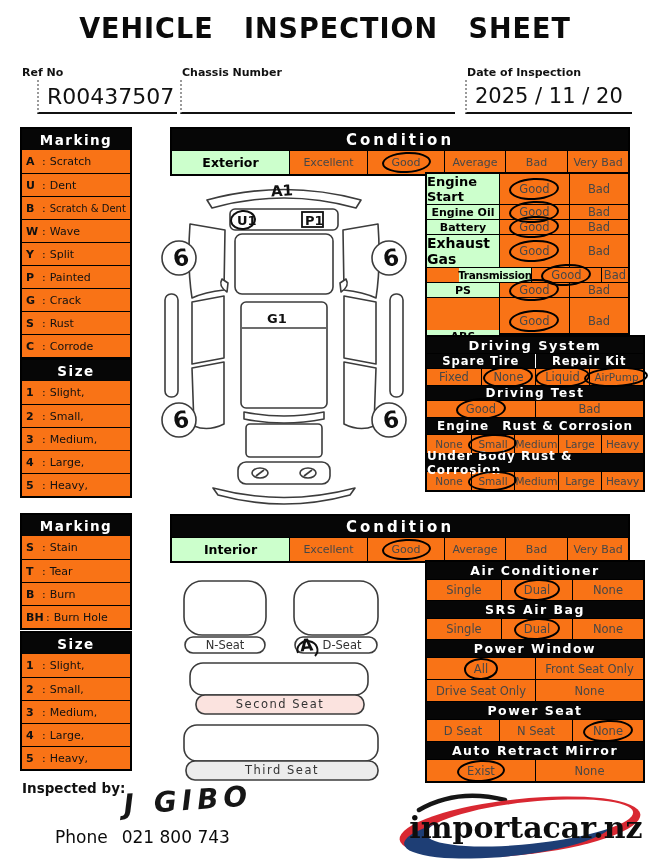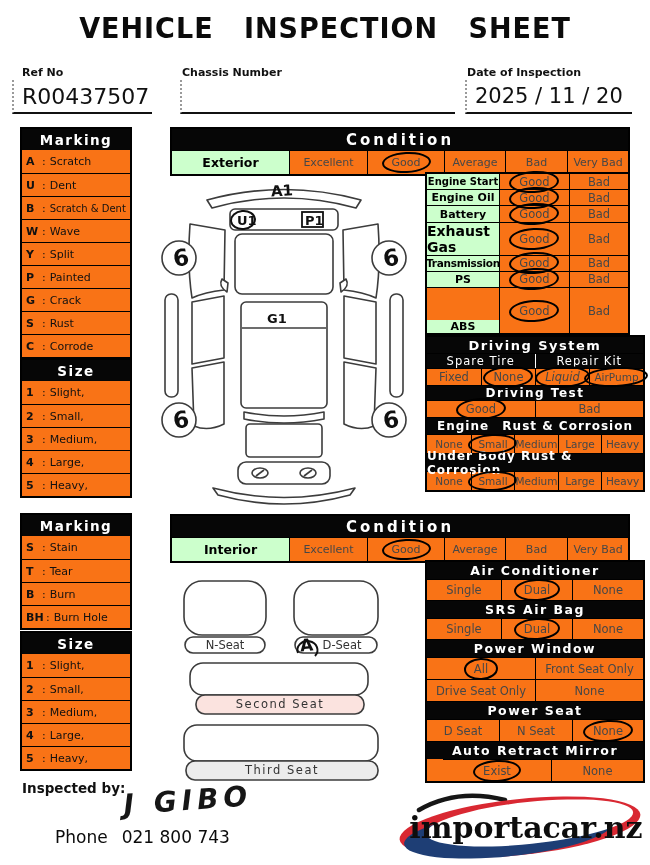--- a/index.html
+++ b/index.html
@@ -5,21 +5,21 @@
   html,body{margin:0;padding:0;background:#fff;}
   #sheet{position:relative;width:650px;height:865px;background:#fff;font-family:"DejaVu Sans","Liberation Sans",sans-serif;overflow:hidden;}
   .abs{position:absolute;}
   .sheet-title{position:absolute;top:12px;left:0;right:0;text-align:center;font-size:27px;font-weight:bold;letter-spacing:1px;word-spacing:20px;color:#0b0b0b;transform:scaleY(1.08);}
   .fld-label{position:absolute;font-size:11px;font-weight:bold;color:#111;}
   .fld-box{position:absolute;box-sizing:border-box;border-bottom:2px solid #111;border-left:2px dotted #9a9a9a;}
   .fld-value{font-size:22px;color:#111;padding:4px 0 0 8px;white-space:nowrap;}
   .tbl{position:absolute;box-sizing:border-box;border:2px solid #000;background:#f97316;}
   .bar{background:#060606;color:#fff;font-weight:bold;display:flex;align-items:center;justify-content:center;letter-spacing:1.5px;}
   .bar-split{display:flex;background:#060606;}
-  .bar-split>div{flex:1;color:#fff;font-weight:normal;display:flex;align-items:center;justify-content:center;letter-spacing:1px;border-left:1px solid #fff;}
+  .bar-split>div{flex:1;color:#fff;font-weight:bold;display:flex;align-items:center;justify-content:center;letter-spacing:1px;border-left:1px solid #fff;}
   .bar-split>div:first-child{border-left:none;}
   .bar-just{background:#060606;color:#fff;font-weight:bold;display:flex;align-items:center;justify-content:space-between;padding:0 10px;letter-spacing:1px;box-sizing:border-box;}
   .frow{display:flex;border-top:1px solid #000;box-sizing:border-box;}
   .c{box-sizing:border-box;border-left:1px solid #000;display:flex;align-items:center;justify-content:center;overflow:visible;}
   .c:first-child{border-left:none;}
   .green{background:#ccffcc;font-weight:bold;color:#000;}
   .opt{font-size:11.5px;color:#474747;}
   .opt-sm{font-size:10.5px;color:#474747;}
   .opt-md{font-size:11px;color:#474747;}
   .lrow{display:flex;align-items:center;border-top:1px solid #000;height:23px;font-size:11px;color:#111;padding-left:4px;box-sizing:border-box;}
@@ -31,21 +31,21 @@
   .logo-text{font-family:"DejaVu Serif","Liberation Serif",serif;font-weight:bold;}
 </style>
 </head>
 <body>
 
 <div id="sheet">
 
   <div class="sheet-title">VEHICLE INSPECTION SHEET</div>
 
   <div class="fld-label" style="left:22px;top:66px;">Ref No</div>
-  <div class="fld-box" style="left:12px;top:80px;width:140px;height:34px;">
+  <div class="fld-box" style="left:37px;top:80px;width:140px;height:34px;">
     <div class="fld-value">R00437507</div>
   </div>
 
   <div class="fld-label" style="left:182px;top:66px;">Chassis Number</div>
   <div class="fld-box" style="left:180px;top:80px;width:275px;height:34px;">
     <div class="fld-value"></div>
   </div>
 
   <div class="fld-label" style="left:467px;top:66px;">Date of Inspection</div>
   <div class="fld-box" style="left:465px;top:80px;width:167px;height:34px;">
@@ -147,21 +147,21 @@
           <span class="circ opt-md">Bad</span>
         </div>
       <div class="c" style="flex:1;">
           <span class="circ opt-md">Very Bad</span>
         </div>
     </div>
   </div>
 
   <div class="tbl" style="left:425px;top:172px;width:205px;height:163px;display:flex;flex-direction:column;">
     <div class="frow" style="border-top:none;flex:1;">
-      <div class="c green" style="width:72px;font-size:10px;">Engine Start</div>
+      <div class="c green" style="width:72px;font-size:13px;">Engine Start</div>
       <div class="c" style="width:70px;">
           <span class="circ opt on">Good</span>
         </div>
       <div class="c" style="flex:1;">
           <span class="circ opt">Bad</span>
         </div>
     </div>
     <div class="frow" style="flex:1;">
       <div class="c green" style="width:72px;font-size:11px;">Engine Oil</div>
       <div class="c" style="width:70px;">
@@ -182,21 +182,21 @@
     </div>
     <div class="frow" style="flex:1;">
       <div class="c green" style="width:72px;font-size:14px;">Exhaust Gas</div>
       <div class="c" style="width:70px;">
           <span class="circ opt on">Good</span>
         </div>
       <div class="c" style="flex:1;">
           <span class="circ opt">Bad</span>
         </div>
     </div>
-    <div class="frow" style="flex:1;">
+    <div class="frow" style="flex:1;padding-left:32px;">
       <div class="c green" style="width:72px;font-size:10.5px;letter-spacing:-0.3px;">Transmission</div>
       <div class="c" style="width:70px;">
           <span class="circ opt on">Good</span>
         </div>
       <div class="c" style="flex:1;">
           <span class="circ opt">Bad</span>
         </div>
     </div>
     <div class="frow" style="flex:1;">
       <div class="c green" style="width:72px;font-size:11px;">PS</div>
@@ -224,21 +224,21 @@
       <div>Spare Tire</div>
       <div>Repair Kit</div>
     </div>
     <div class="frow" style="height:17px;">
       <div class="c" style="width:54px;">
           <span class="circ opt">Fixed</span>
         </div>
       <div class="c" style="width:54px;">
           <span class="circ opt on">None</span>
         </div>
-      <div class="c" style="width:54px;font-style:italic;">
+      <div class="c" style="width:54px;">
           <span class="circ opt on">Liquid</span>
         </div>
       <div class="c" style="flex:1;">
           <span class="circ opt-sm on">AirPump</span>
         </div>
     </div>
     <div class="bar" style="height:14px;font-size:12px;border-top:1px solid #000;">Driving Test</div>
     <div class="frow" style="height:17px;">
       <div class="c" style="width:108px;">
           <span class="circ opt on">Good</span>
@@ -457,21 +457,21 @@
           <span class="circ opt">D Seat</span>
         </div>
       <div class="c" style="width:73px;">
           <span class="circ opt">N Seat</span>
         </div>
       <div class="c" style="flex:1;">
           <span class="circ opt on">None</span>
         </div>
     </div>
     <div class="bar" style="height:17px;font-size:12.5px;border-top:1px solid #000;">Auto Retract Mirror</div>
-    <div class="frow" style="height:22px;margin-left:16px;">
+    <div class="frow" style="height:22px;">
       <div class="c" style="width:108px;">
           <span class="circ opt on">Exist</span>
         </div>
       <div class="c" style="flex:1;">
           <span class="circ opt">None</span>
         </div>
     </div>
   </div>
 
   <svg class="abs" style="left:176px;top:567px;" width="230" height="215" viewBox="0 0 230 215">

